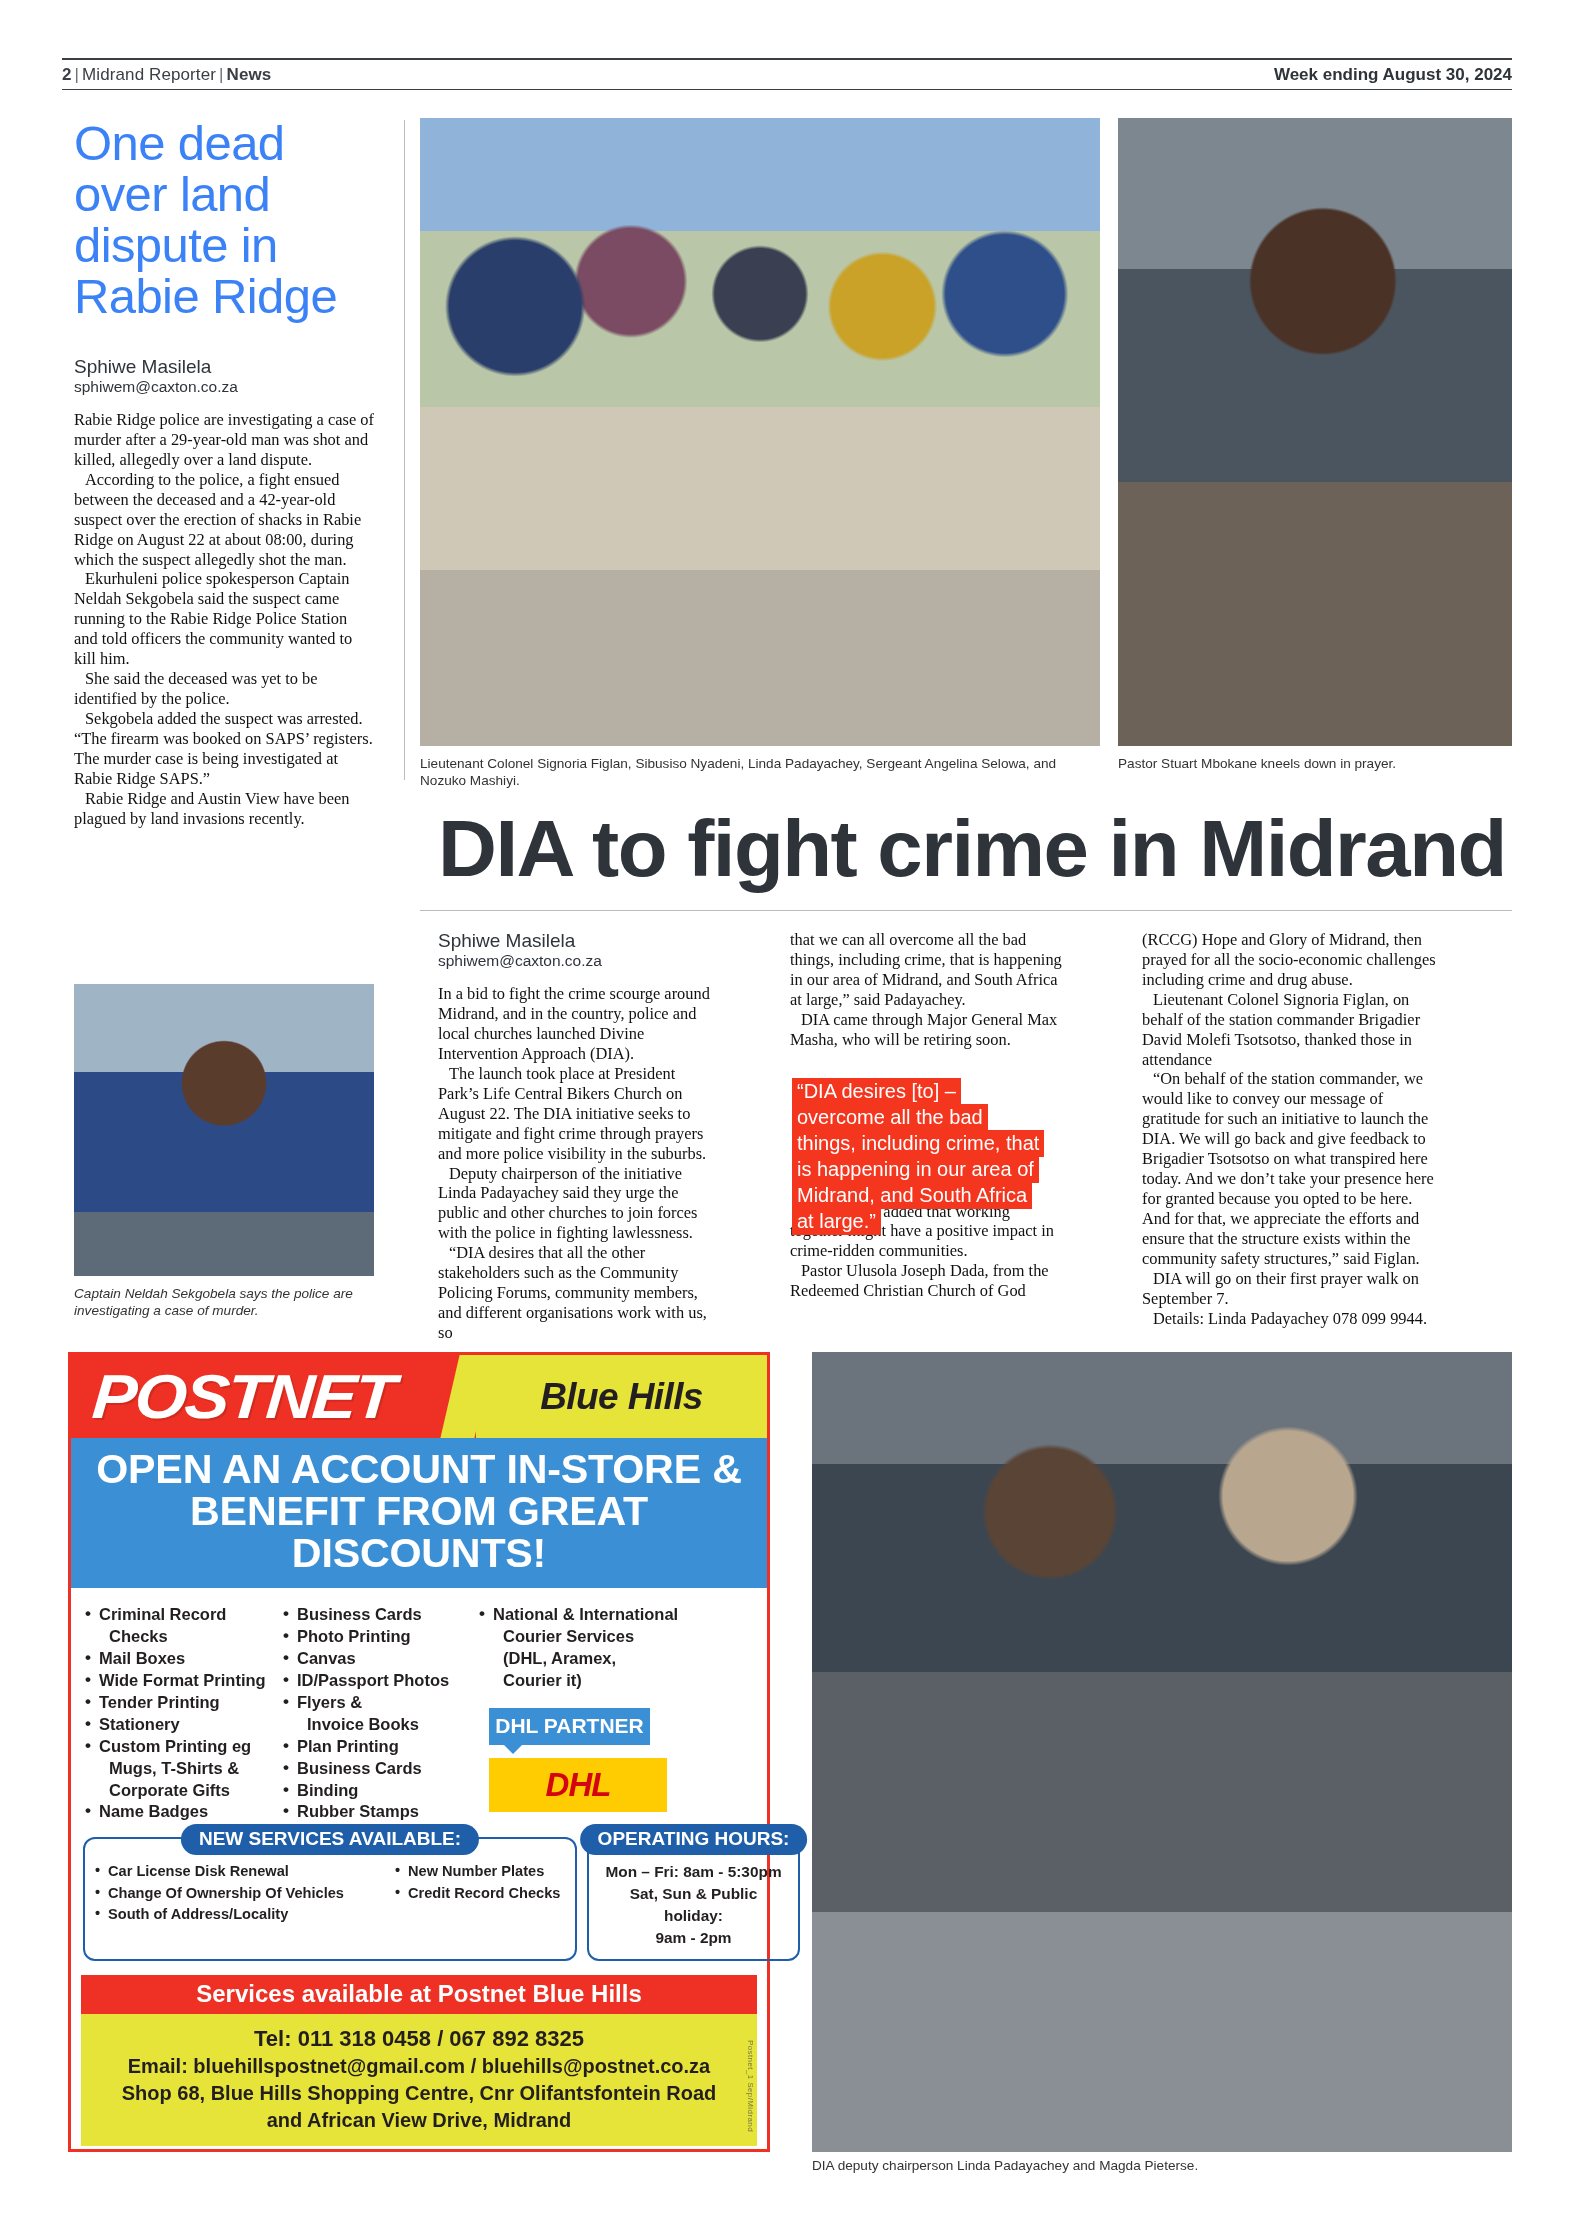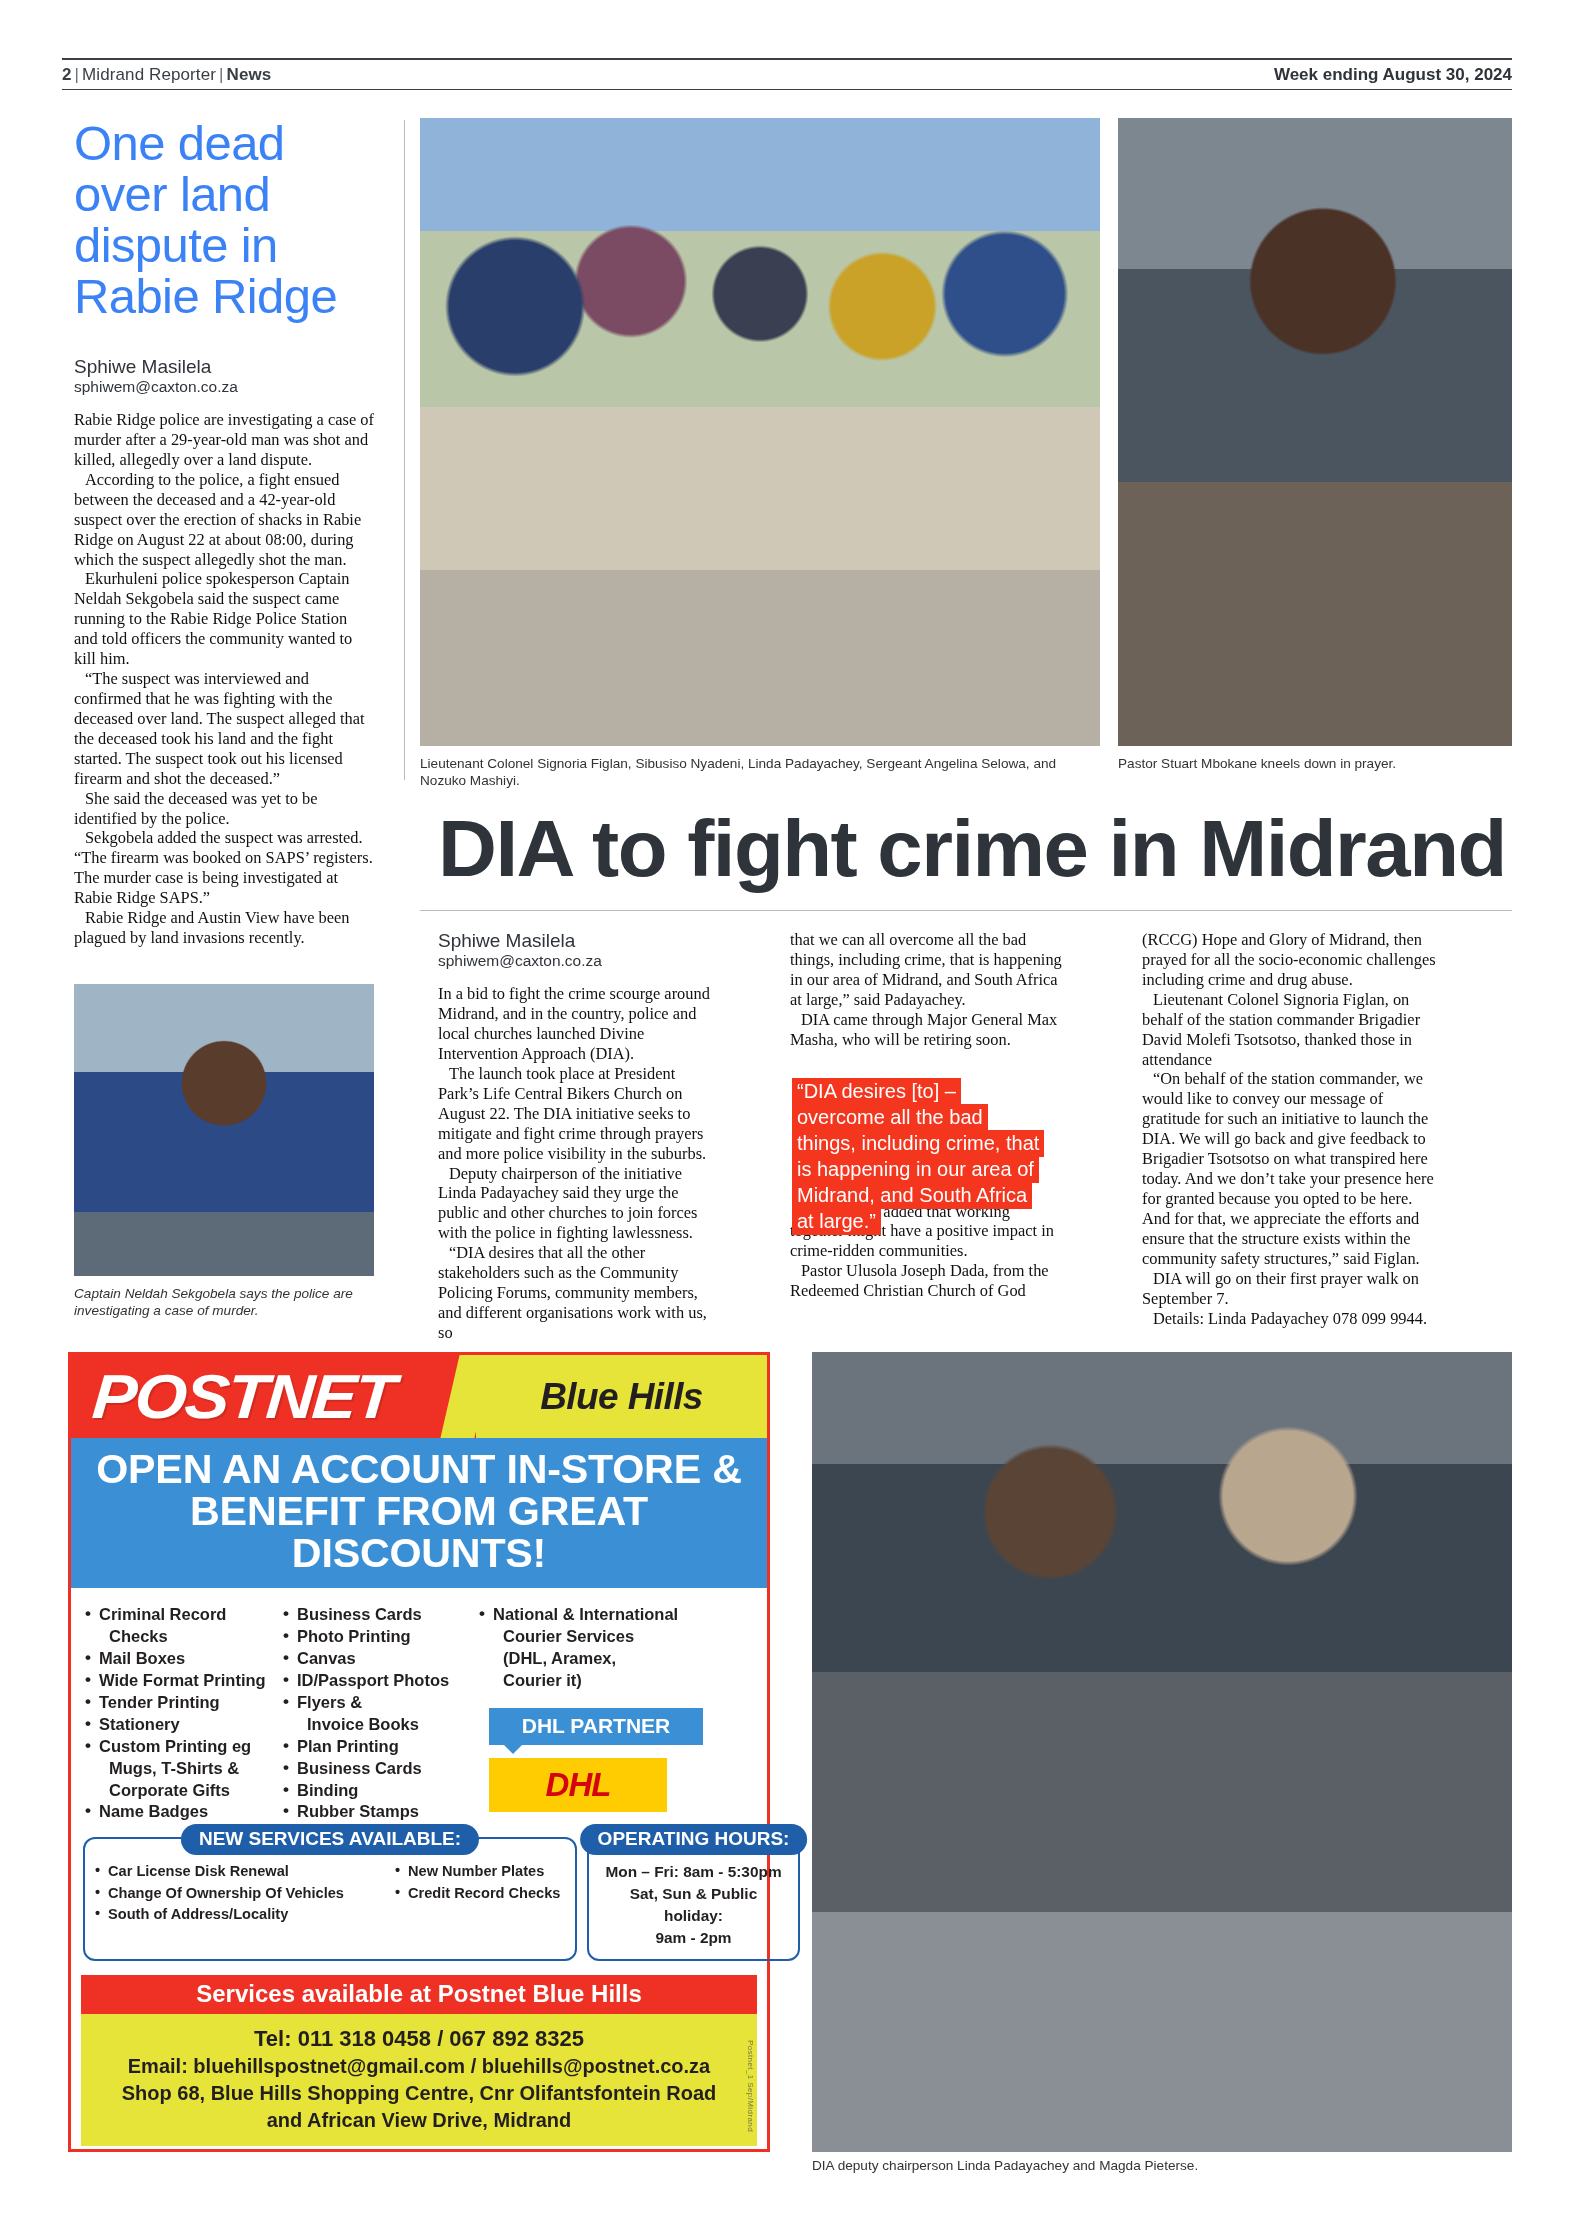--- a/index.html
+++ b/index.html
@@ -127,21 +127,21 @@
     font-size: 16.5px; font-weight: 700; color: #231f20; line-height: 1.33;
     padding-left: 14px; position: relative;
   }
   .ad-lists li.bul::before {
     content: "\2022"; position: absolute; left: 0; top: -1px; font-size: 17px;
   }
   .ad-lists li.sub { padding-left: 24px; }
   .col-a { width: 198px; } .col-b { width: 196px; } .col-c { width: 205px; }
 
   .dhl-partner {
-    margin: 16px 0 0 10px; width: 214px; height: 37px; background: #3b8fd4;
+    margin: 16px 0 0 10px; width: 161px; height: 37px; background: #3b8fd4;
     color: #fff; font-weight: 700; font-size: 21px; display:flex;
     align-items:center; justify-content:center; position: relative;
     font-family: "Liberation Sans", sans-serif;
   }
   .dhl-partner::after{
     content:""; position:absolute; left: 14px; bottom: -9px; border-left: 10px solid transparent;
     border-right: 10px solid transparent; border-top: 10px solid #3b8fd4;
   }
   .dhl-logo {
     margin: 13px 0 0 10px; width: 178px; height: 54px; background: #fecc00;
@@ -228,21 +228,20 @@
   </div>
 
   <div class="col1">
     <div class="head1">One dead over land dispute in Rabie Ridge</div>
     <div class="byline">Sphiwe Masilela</div>
     <div class="byline-mail">sphiwem@caxton.co.za</div>
     <div class="body-serif">
       <p class="first">Rabie Ridge police are investigating a case of murder after a 29-year-old man was shot and killed, allegedly over a land dispute.</p>
       <p>According to the police, a fight ensued between the deceased and a 42-year-old suspect over the erection of shacks in Rabie Ridge on August 22 at about 08:00, during which the suspect allegedly shot the man.</p>
       <p>Ekurhuleni police spokesperson Captain Neldah Sekgobela said the suspect came running to the Rabie Ridge Police Station and told officers the community wanted to kill him.</p>
-      <p>“The suspect was interviewed and confirmed that he was fighting with the deceased over land. The suspect alleged that the deceased took his land and the fight started. The suspect took out his licensed firearm and shot the deceased.”</p>
       <p>She said the deceased was yet to be identified by the police.</p>
       <p>Sekgobela added the suspect was arrested. “The firearm was booked on SAPS’ registers. The murder case is being investigated at Rabie Ridge SAPS.”</p>
       <p>Rabie Ridge and Austin View have been plagued by land invasions recently.</p>
     </div>
   </div>
 
   <div class="rule-v" style="left:404px; top:120px; height:660px;"></div>
 
   <div class="photo ph-group" style="left:420px; top:118px; width:680px; height:628px;"></div>
   <div class="cap" style="left:420px; top:756px; width:680px;">Lieutenant Colonel Signoria Figlan, Sibusiso Nyadeni, Linda Padayachey, Sergeant Angelina Selowa, and Nozuko Mashiyi.</div>

